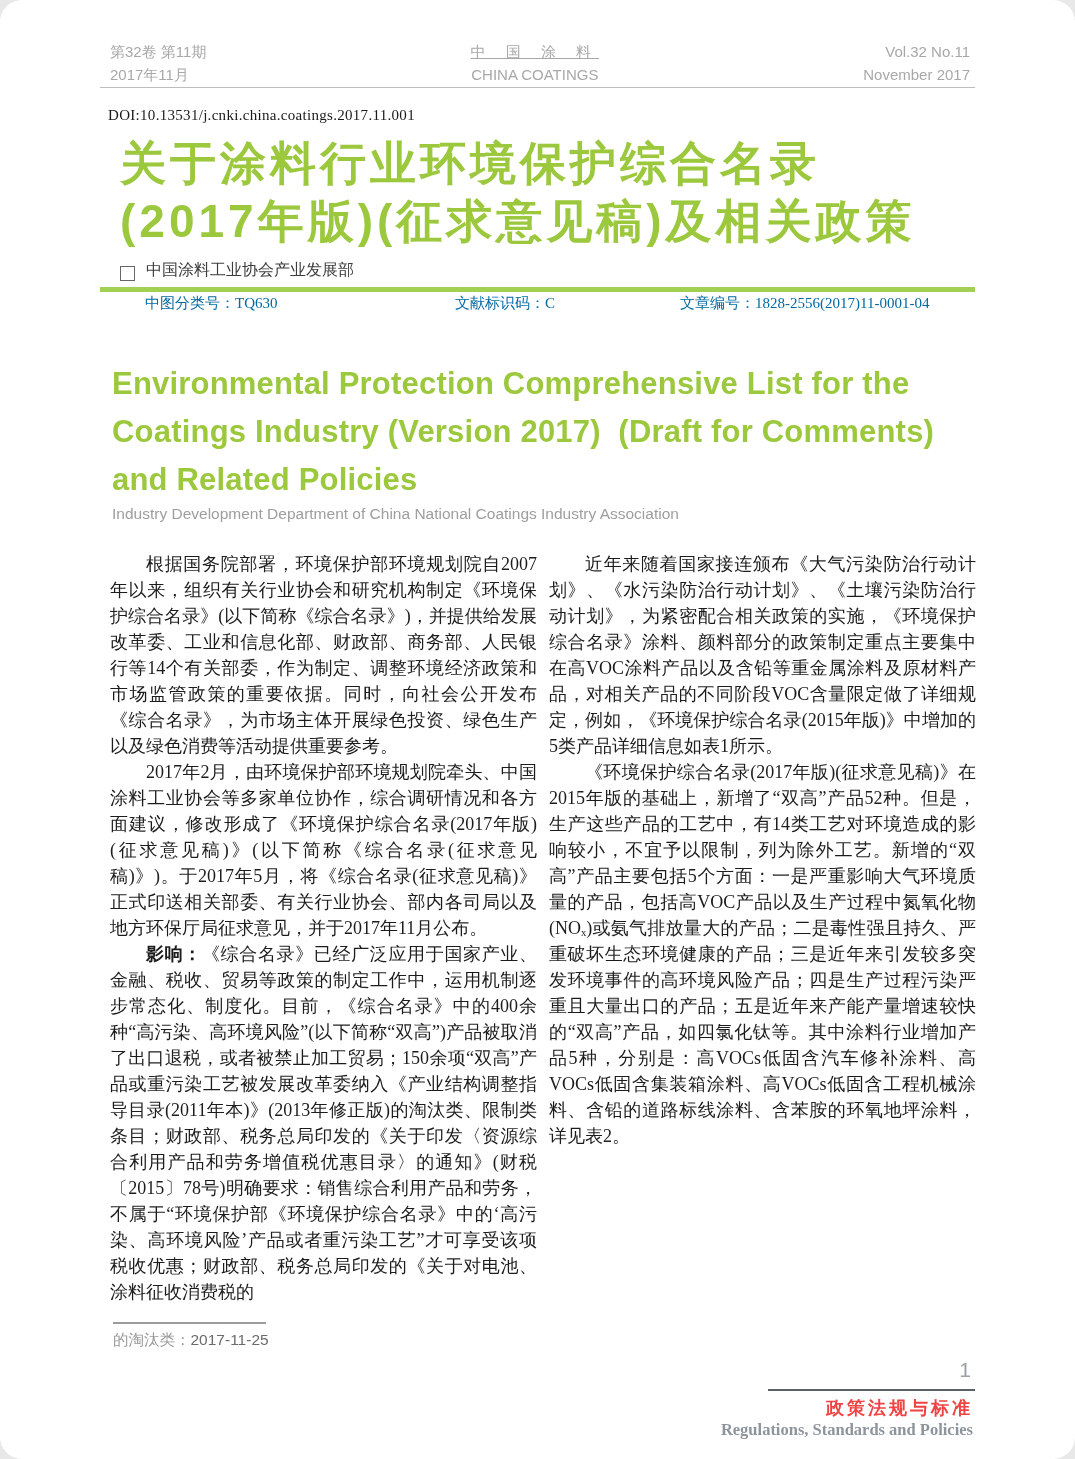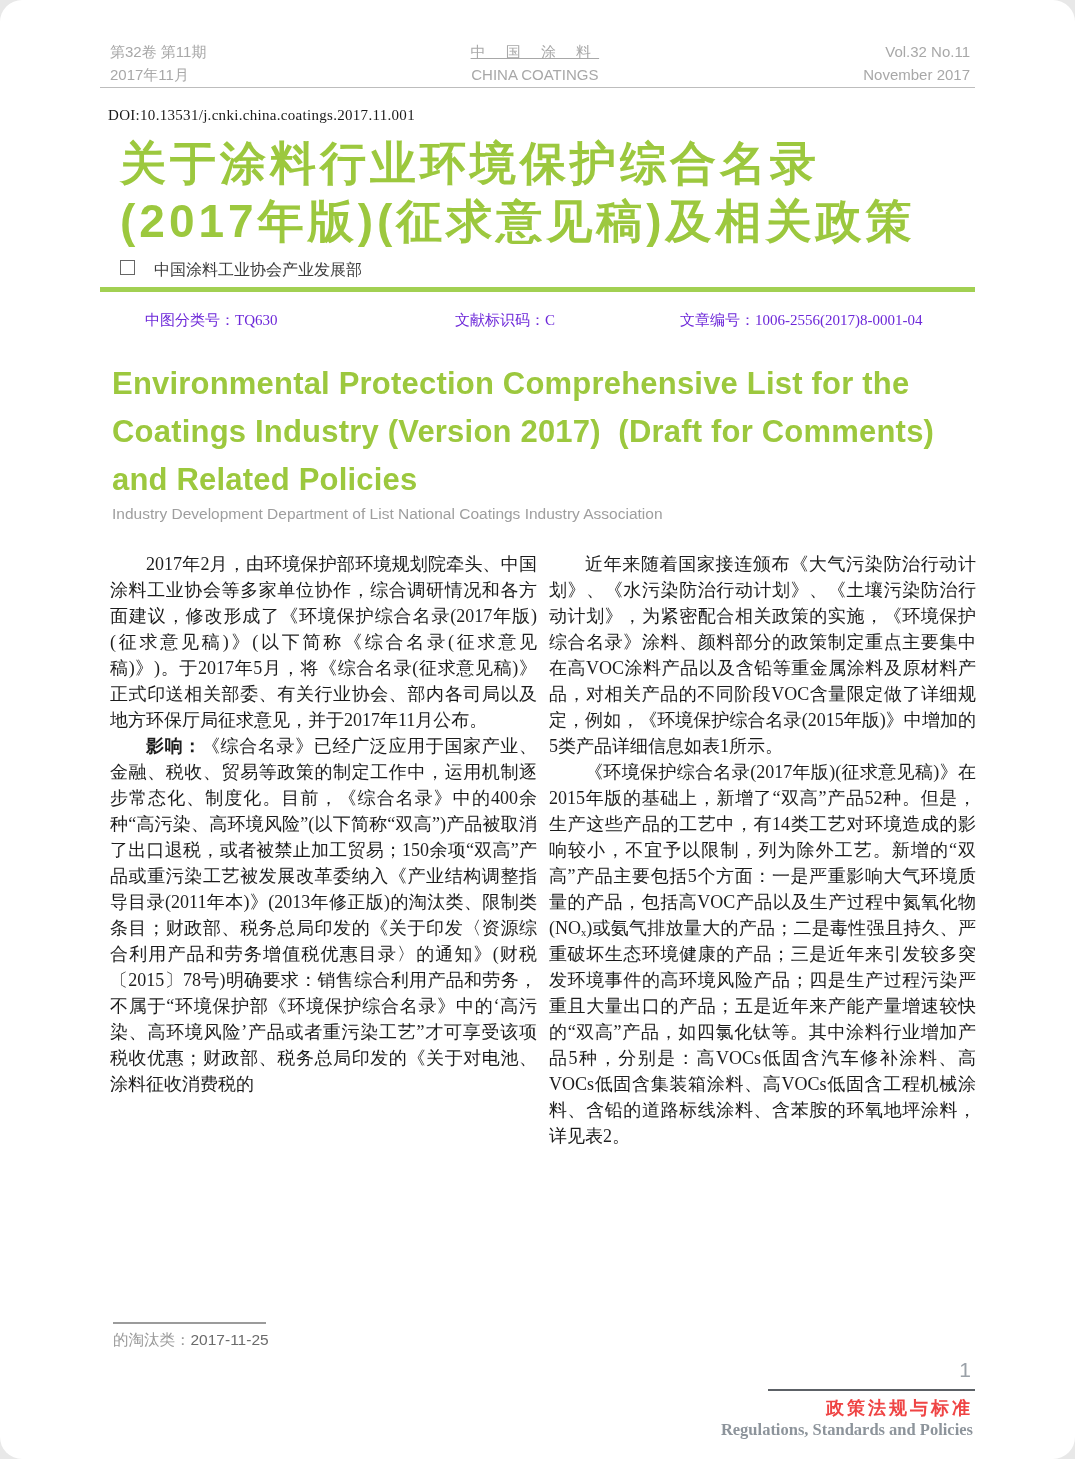--- a/index.html
+++ b/index.html
@@ -28,31 +28,31 @@
   }
   
   .title-cn {
     position:absolute; top:126px; left:112px; margin:8px;
     font-family:"Liberation Sans","DejaVu Sans",sans-serif;
     font-weight:bold; font-size:46px; line-height:58px;
     letter-spacing:4px; color:#9cc83e; white-space:pre-wrap;
   }
   .author-row {
     position:absolute; top:260px; left:120px;
-    display:flex; align-items:flex-start; gap:19px;
+    display:flex; align-items:flex-end; gap:11px;
     font-size:16px; color:#3c3c3c;
   }
   .author-box { width:13px; height:13px; border:1px solid #666; flex:0 0 auto; }
   .green-bar {
     position:absolute; top:287px; left:100px; width:875px; height:5px;
     background:#a2d052;
   }
   .meta-row {
-    position:absolute; top:311px; left:110px; width:865px; height:22px;
-    font-size:15px; color:#6d28d9;
+    position:absolute; top:294px; left:110px; width:865px; height:22px;
+    font-size:15px; color:#0369a1;
   }
   .meta-row span { position:absolute; white-space:nowrap; }
   .meta-clc   { left:35px; }
   .meta-code  { left:345px; }
   .meta-artid { left:570px; }
   .title-en {
     position:absolute; top:360px; left:112px; margin:0;
     font-family:"Liberation Sans","DejaVu Sans",sans-serif;
     font-weight:bold; font-size:31px; line-height:48px;
     color:#9cc83e; white-space:pre-wrap; letter-spacing:0.2px;
@@ -133,31 +133,32 @@
   <div class="author-row">
     <span class="author-box"></span>
     <span>中国涂料工业协会产业发展部</span>
   </div>
 
   <div class="green-bar"></div>
 
   <div class="meta-row">
     <span class="meta-clc">中图分类号：TQ630</span>
     <span class="meta-code">文献标识码：C</span>
-    <span class="meta-artid">文章编号：1006-2556(2017)8-0001-04</span>
+    <span class="meta-artid">文章编号：1828-2556(2017)11-0001-04</span>
   </div>
 
   <h2 class="title-en">Environmental Protection Comprehensive List for the
 Coatings Industry (Version 2017)  (Draft for Comments)
 and Related Policies</h2>
 
-  <div class="byline-en">Industry Development Department of List National Coatings Industry Association</div>
+  <div class="byline-en">Industry Development Department of China National Coatings Industry Association</div>
 
   <div class="body-cols">
     <div class="col">
+        <p class="para">根据国务院部署，环境保护部环境规划院自2007年以来，组织有关行业协会和研究机构制定《环境保护综合名录》(以下简称《综合名录》)，并提供给发展改革委、工业和信息化部、财政部、商务部、人民银行等14个有关部委，作为制定、调整环境经济政策和市场监管政策的重要依据。同时，向社会公开发布《综合名录》，为市场主体开展绿色投资、绿色生产以及绿色消费等活动提供重要参考。</p>
         <p class="para">2017年2月，由环境保护部环境规划院牵头、中国涂料工业协会等多家单位协作，综合调研情况和各方面建议，修改形成了《环境保护综合名录(2017年版)(征求意见稿)》(以下简称《综合名录(征求意见稿)》)。于2017年5月，将《综合名录(征求意见稿)》正式印送相关部委、有关行业协会、部内各司局以及地方环保厅局征求意见，并于2017年11月公布。</p>
         <p class="para"><b>影响：</b>《综合名录》已经广泛应用于国家产业、金融、税收、贸易等政策的制定工作中，运用机制逐步常态化、制度化。目前，《综合名录》中的400余种“高污染、高环境风险”(以下简称“双高”)产品被取消了出口退税，或者被禁止加工贸易；150余项“双高”产品或重污染工艺被发展改革委纳入《产业结构调整指导目录(2011年本)》(2013年修正版)的淘汰类、限制类条目；财政部、税务总局印发的《关于印发〈资源综合利用产品和劳务增值税优惠目录〉的通知》(财税〔2015〕78号)明确要求：销售综合利用产品和劳务，不属于“环境保护部《环境保护综合名录》中的‘高污染、高环境风险’产品或者重污染工艺”才可享受该项税收优惠；财政部、税务总局印发的《关于对电池、涂料征收消费税的</p>
       </div>
     <div class="col">
         <p class="para">近年来随着国家接连颁布《大气污染防治行动计划》、《水污染防治行动计划》、《土壤污染防治行动计划》，为紧密配合相关政策的实施，《环境保护综合名录》涂料、颜料部分的政策制定重点主要集中在高VOC涂料产品以及含铅等重金属涂料及原材料产品，对相关产品的不同阶段VOC含量限定做了详细规定，例如，《环境保护综合名录(2015年版)》中增加的5类产品详细信息如表1所示。</p>
         <p class="para">《环境保护综合名录(2017年版)(征求意见稿)》在2015年版的基础上，新增了“双高”产品52种。但是，生产这些产品的工艺中，有14类工艺对环境造成的影响较小，不宜予以限制，列为除外工艺。新增的“双高”产品主要包括5个方面：一是严重影响大气环境质量的产品，包括高VOC产品以及生产过程中氮氧化物(NOₓ)或氨气排放量大的产品；二是毒性强且持久、严重破坏生态环境健康的产品；三是近年来引发较多突发环境事件的高环境风险产品；四是生产过程污染严重且大量出口的产品；五是近年来产能产量增速较快的“双高”产品，如四氯化钛等。其中涂料行业增加产品5种，分别是：高VOCs低固含汽车修补涂料、高VOCs低固含集装箱涂料、高VOCs低固含工程机械涂料、含铅的道路标线涂料、含苯胺的环氧地坪涂料，详见表2。</p>
       </div>
   </div>
 
   <div class="received-rule"></div>

